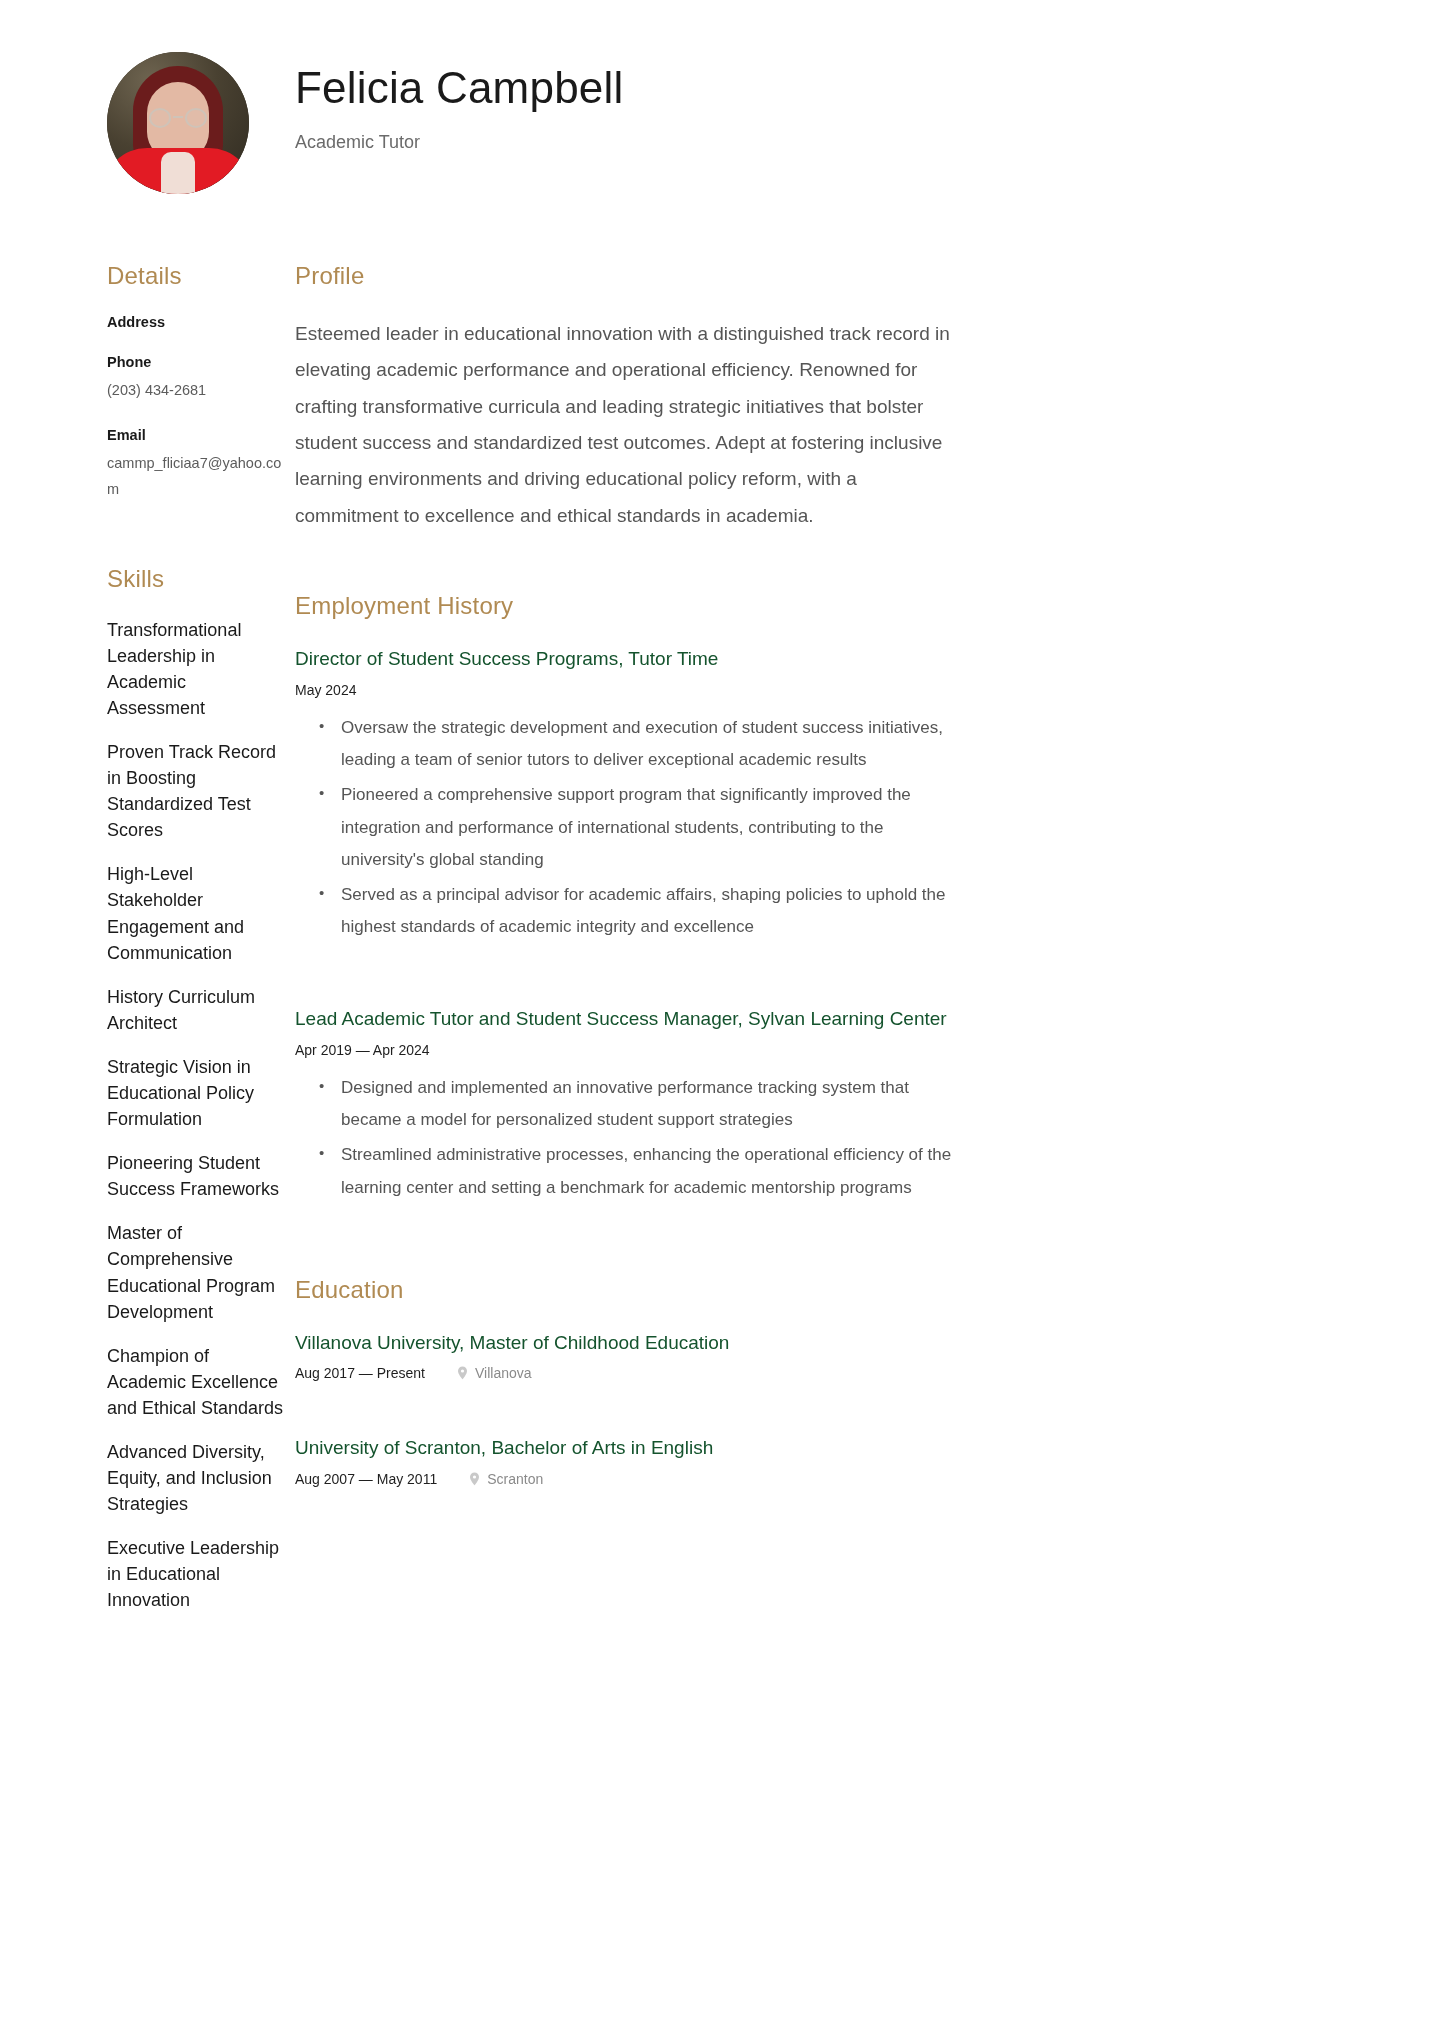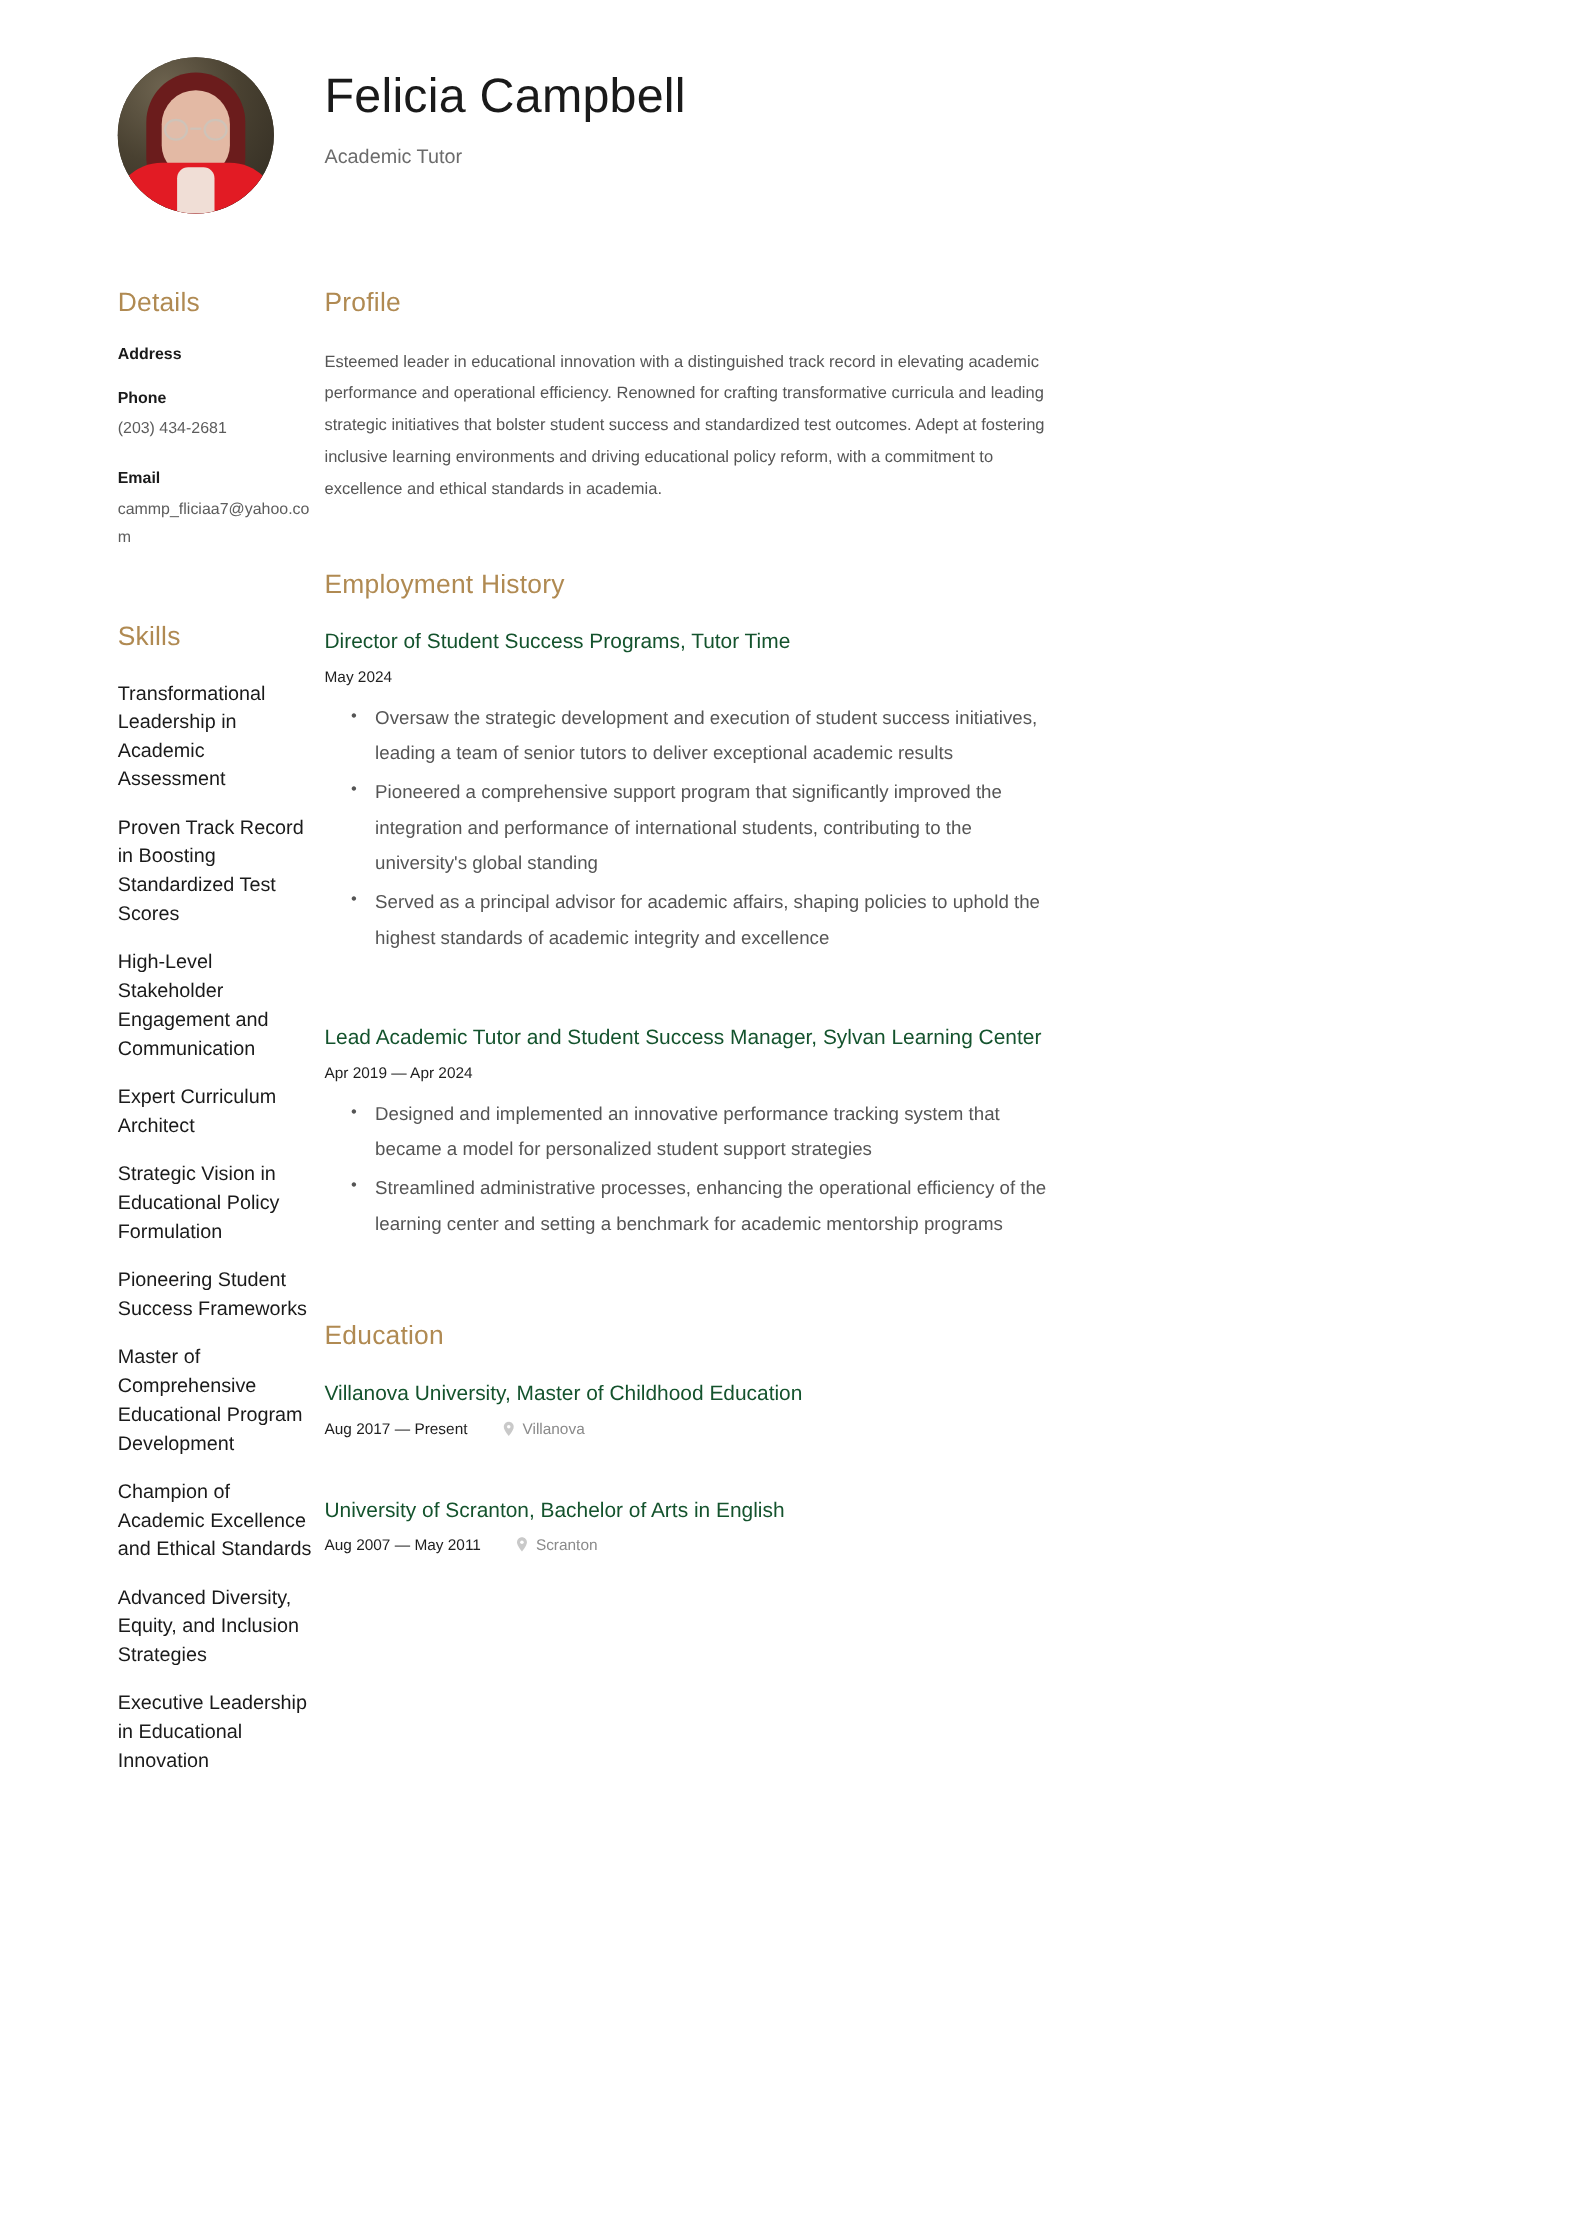--- a/index.html
+++ b/index.html
@@ -180,21 +180,21 @@
   .skills-heading { margin-top: 62px; }
   .skill-item {
     font-size: 18px;
     color: #1a1a1a;
     line-height: 1.45;
     margin-bottom: 18px;
   }
 
   
   .profile-text {
-    font-size: 15px;
+    font-size: 19px;
     color: #555555;
     line-height: 1.92;
     margin: 0;
   }
   .block-gap { height: 58px; }
 
   .entry { margin-bottom: 14px; }
   .entry-title {
     font-size: 19px;
     font-weight: 400;
@@ -287,21 +287,21 @@
       <div class="detail-block">
         <div class="detail-label">Email</div>
         <div class="detail-value">cammp_fliciaa7@yahoo.com</div>
       </div>
 
       <h2 class="section-heading skills-heading" style="color: rgb(176, 138, 82);">Skills</h2>
 
       <div class="skill-item">Transformational Leadership in Academic Assessment</div>
       <div class="skill-item">Proven Track Record in Boosting Standardized Test Scores</div>
       <div class="skill-item">High-Level Stakeholder Engagement and Communication</div>
-      <div class="skill-item">Expert Curriculum Architect</div>
+      <div class="skill-item">History Curriculum Architect</div>
       <div class="skill-item">Strategic Vision in Educational Policy Formulation</div>
       <div class="skill-item">Pioneering Student Success Frameworks</div>
       <div class="skill-item">Master of Comprehensive Educational Program Development</div>
       <div class="skill-item">Champion of Academic Excellence and Ethical Standards</div>
       <div class="skill-item">Advanced Diversity, Equity, and Inclusion Strategies</div>
       <div class="skill-item">Executive Leadership in Educational Innovation</div>
     </aside>
 
     <main class="main">
 

